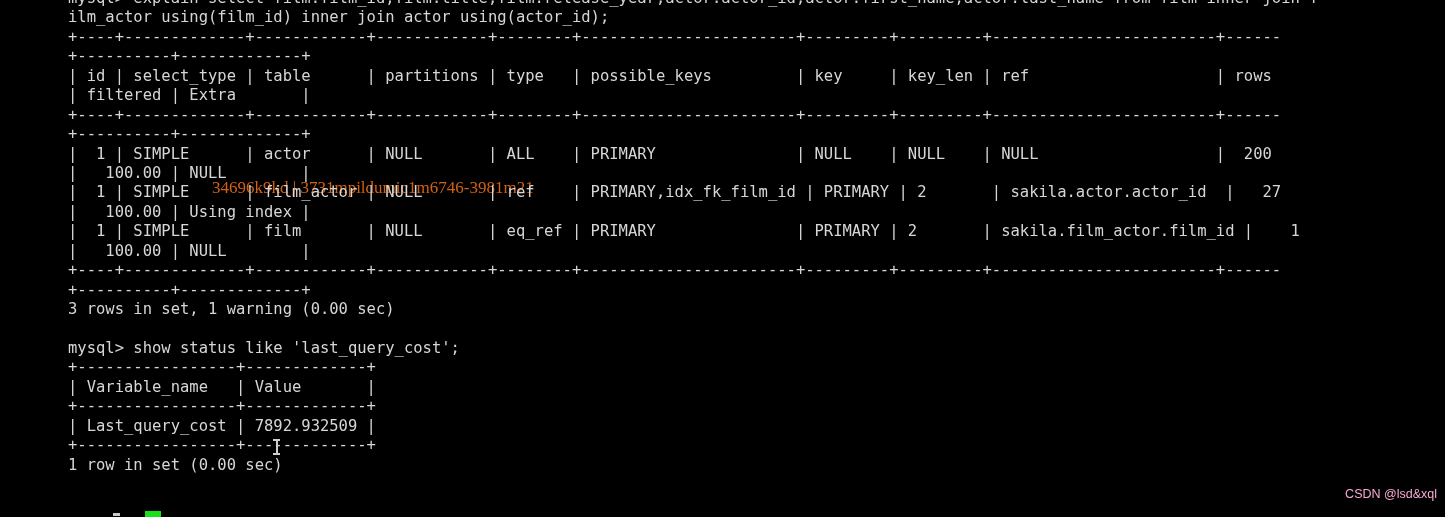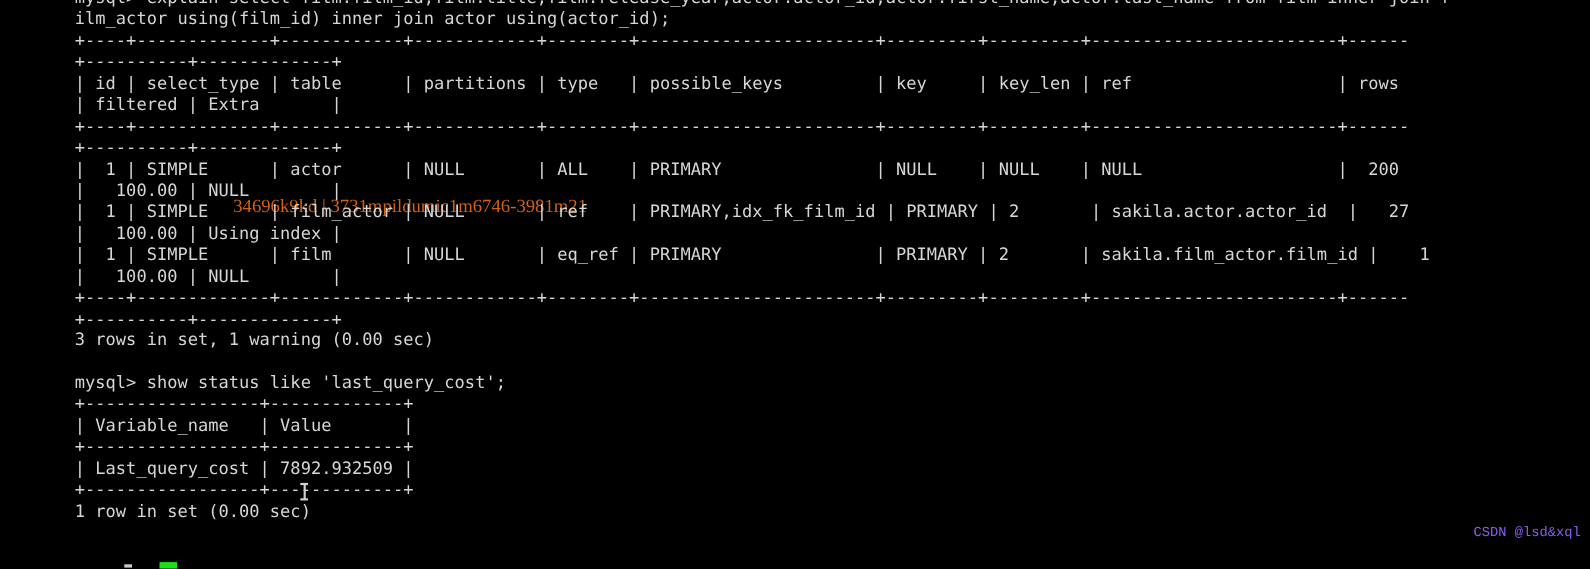--- a/index.html
+++ b/index.html
@@ -52,24 +52,24 @@
     font-family: Liberation Serif, serif;
     font-size: 17px;
     line-height: 39px;
     color: #f97316;
     opacity: 0.85;
   }
 
   #corner-watermark {
     position: absolute;
     right: 8px;
-    bottom: 23px;
-    font-family: Liberation Mono, monospace;
+    bottom: 13px;
+    font-family: Liberation Sans, sans-serif;
     font-size: 12.5px;
-    color: #8b5cf6;
+    color: #f9a8d4;
     z-index: 5;
     white-space: pre;
   }
 
   #cursor-block {
     position: absolute;
     left: 145px;
     top: 511px;
     width: 16px;
     height: 10px;

